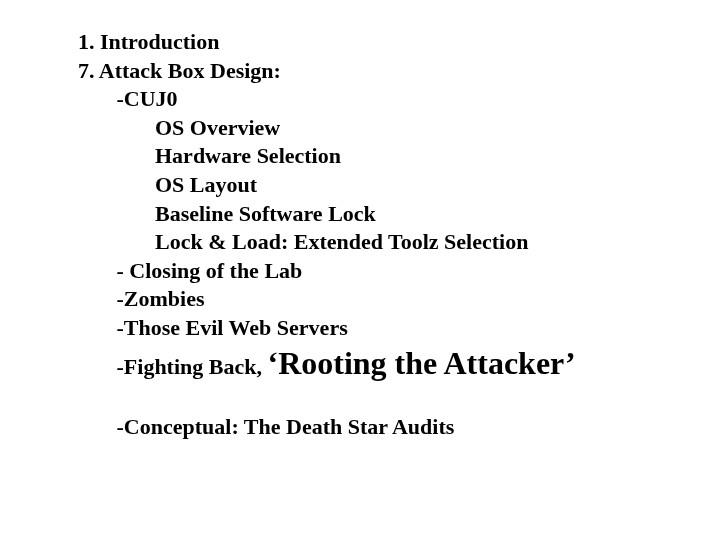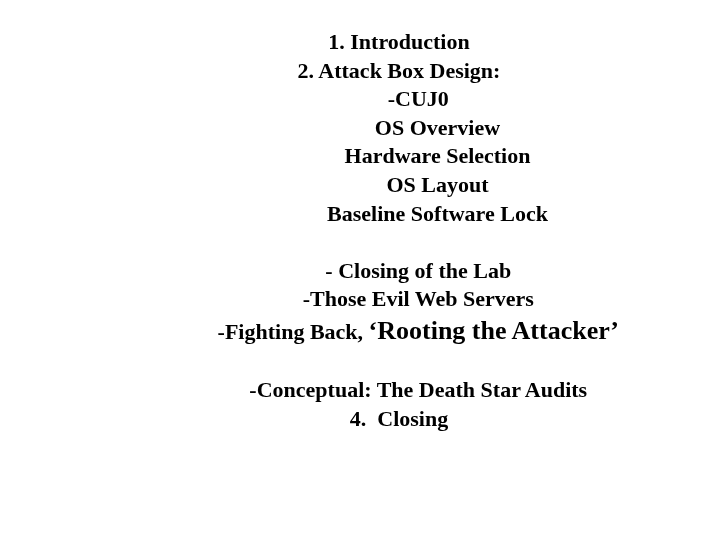--- a/index.html
+++ b/index.html
@@ -9,56 +9,55 @@
     height: 540px;
     background: #fff;
     font-family: "Times New Roman", Times, serif;
     color: #000;
   }
   .page {
     padding-top: 28px;
     padding-left: 78px;
     font-size: 22px;
     line-height: 1.3;
-    text-align: center;
   }
   .row {
     white-space: pre;
   }
   .bold { font-weight: bold; }
-  .big  { font-size: 26px; font-weight: bold; }
+  .big  { font-size: 32px; font-weight: bold; }
 </style>
 </head>
 <body>
 
 <div class="page">
 
   <div class="row bold">1. Introduction</div>
 
-  <div class="row bold">2. Attack Box Design:</div>
+  <div class="row bold">7. Attack Box Design:</div>
 
   <div class="row"><span class="bold">       </span><span class="bold">-CUJ0</span></div>
 
   <div class="row"><span class="bold">              </span><span class="bold">OS Overview</span></div>
 
   <div class="row"><span class="bold">              </span><span class="bold">Hardware Selection</span></div>
 
   <div class="row"><span class="bold">              </span><span class="bold">OS Layout</span></div>
 
   <div class="row"><span class="bold">              </span><span class="bold">Baseline Software Lock</span></div>
 
-  <div class="row"><span class="bold">              </span></div>
+  <div class="row"><span class="bold">              </span><span class="bold">Lock &amp; Load: Extended Toolz Selection</span></div>
 
   <div class="row"><span class="bold">       </span><span class="bold">- Closing of the Lab</span></div>
 
+  <div class="row"><span class="bold">       </span><span class="bold">-Zombies</span></div>
 
   <div class="row"><span class="bold">       </span><span class="bold">-Those Evil Web Servers</span></div>
 
   <div class="row"><span class="bold">       </span><span class="bold">-Fighting Back, </span><span class="big">‘Rooting the Attacker’</span></div>
 
   <div class="row"><span class="bold">       </span></div>
 
   <div class="row"><span class="bold">       </span><span class="bold">-Conceptual: The Death Star Audits</span></div>
 
 
-  <div class="row bold">4.  Closing</div>
 
 </div>
 
 </body></html>

